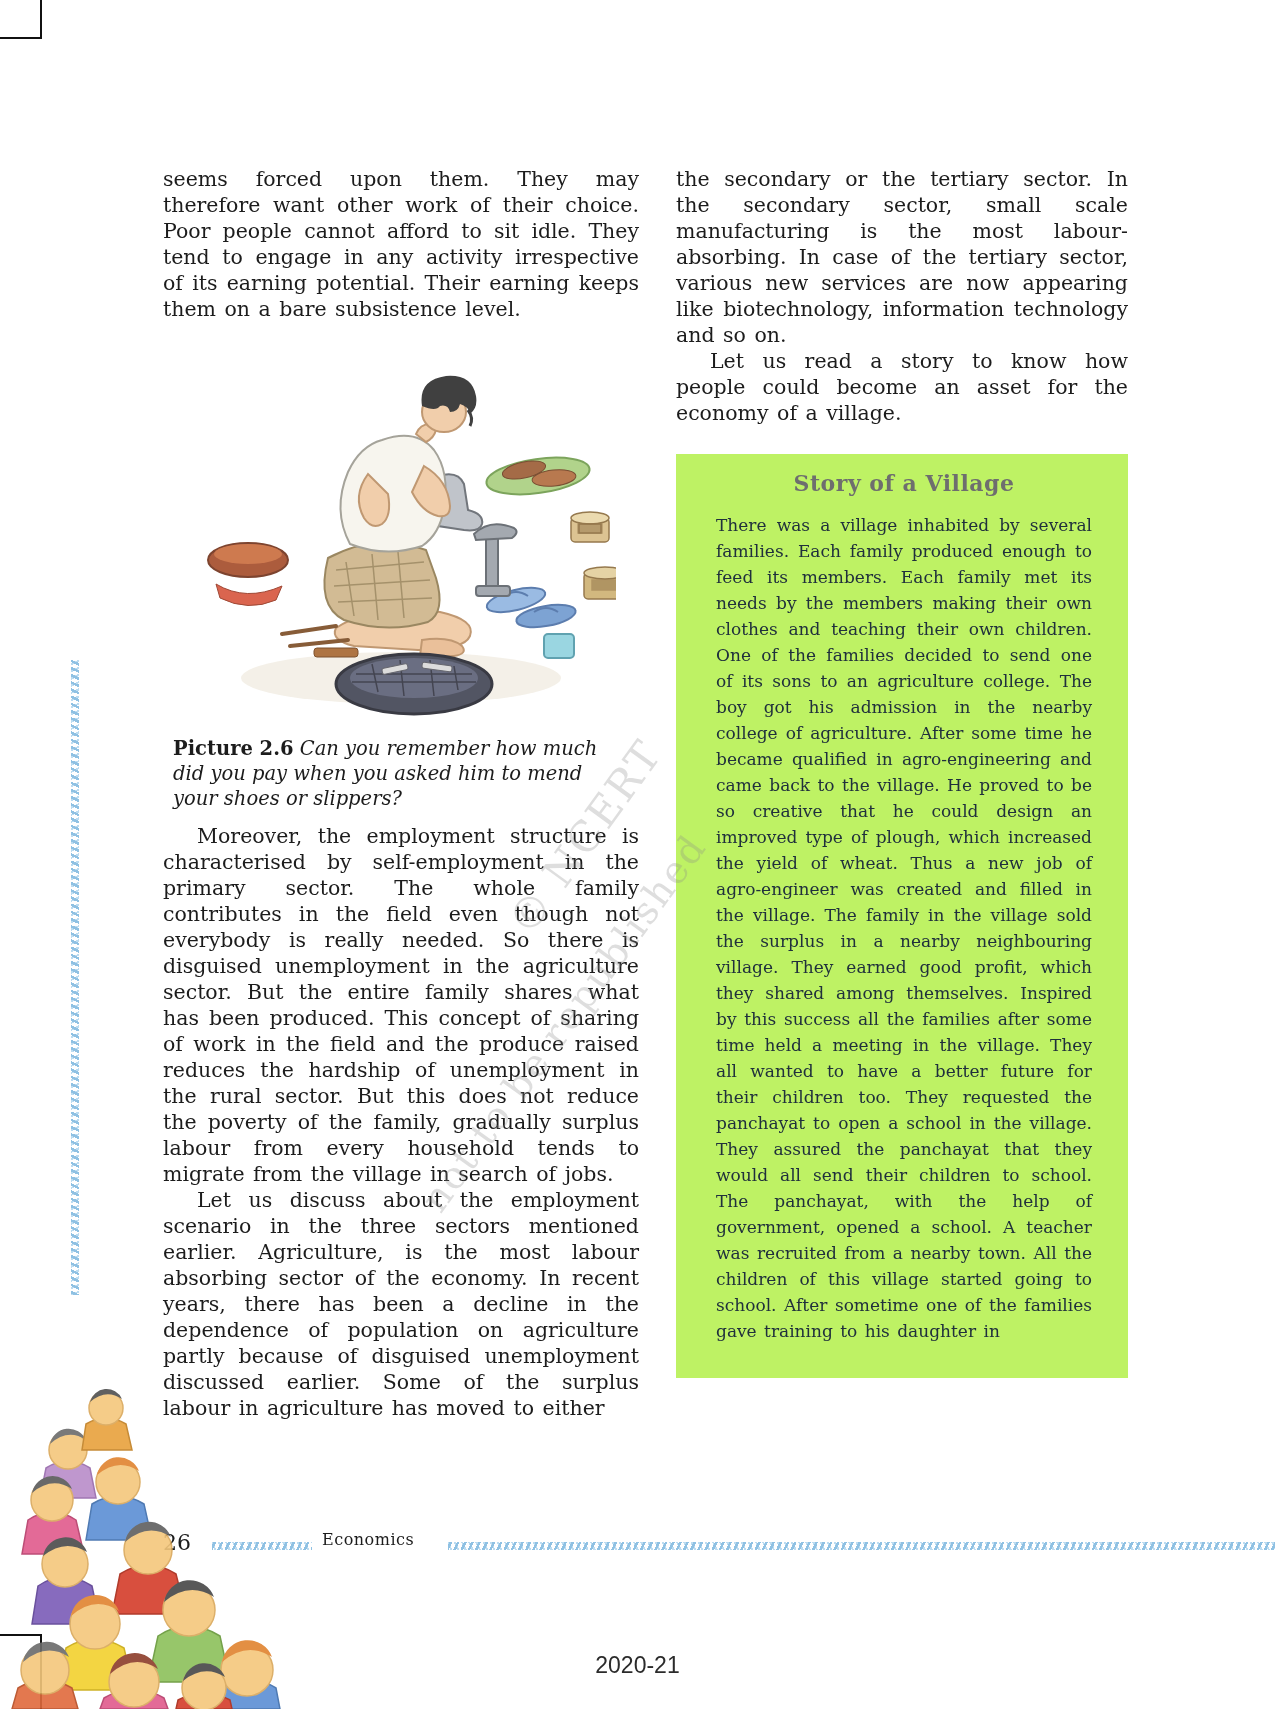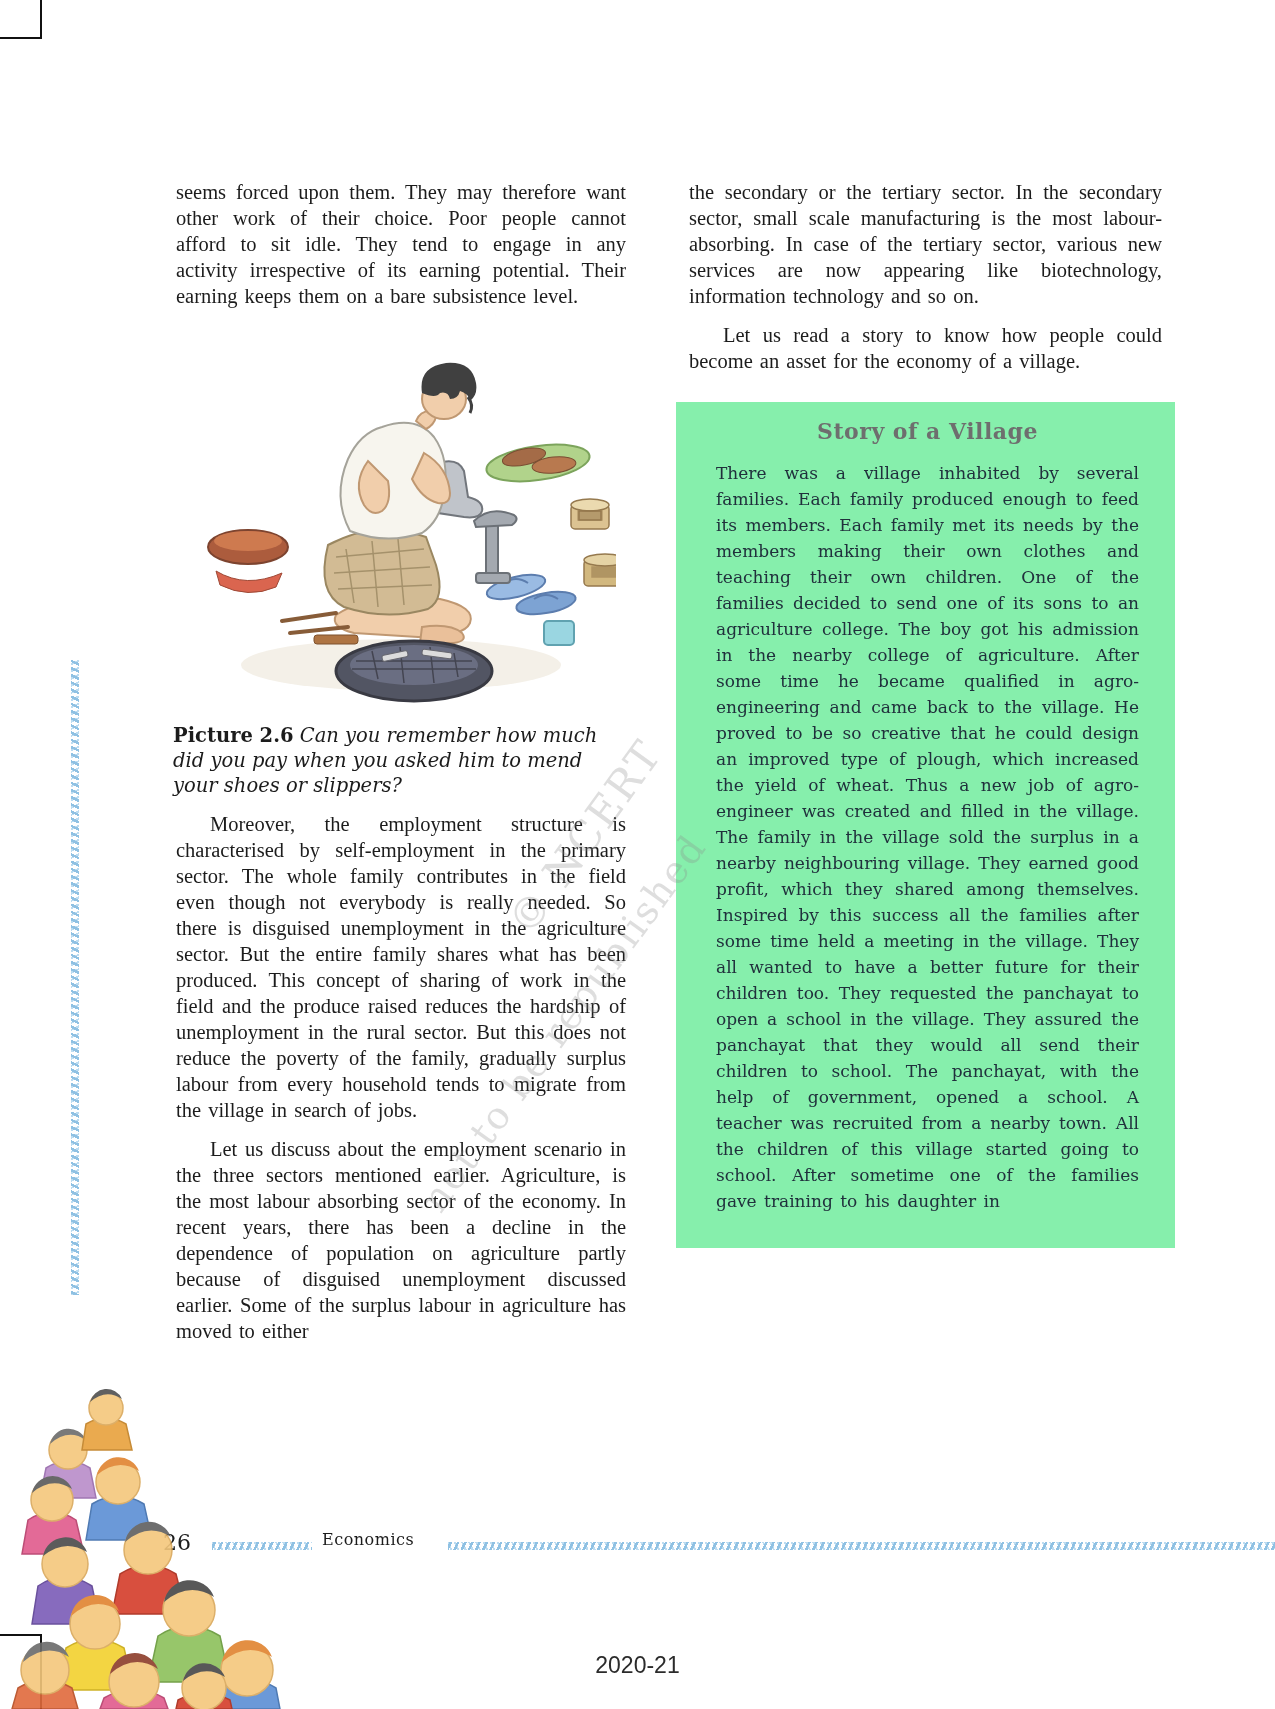--- a/index.html
+++ b/index.html
@@ -13,32 +13,32 @@
     color:#1c1c1c;
   }
   
   .corner-tl{position:absolute;left:0;top:0;width:40px;height:37px;
     border-right:2px solid #111;border-bottom:2px solid #111;}
   .corner-bl{position:absolute;left:0;top:1634px;width:40px;height:75px;
     border-right:2px solid #111;border-top:2px solid #111;}
 
   
   .col-left{position:absolute;left:163px;top:166px;width:476px;}
-  .col-right{position:absolute;left:676px;top:166px;width:499px;}
-  p.body{font-size:20.5px;line-height:26px;text-align:justify;margin:13px;word-spacing:2px;font-family:Liberation Serif, serif;}
+  .col-right{position:absolute;left:676px;top:166px;width:452px;}
+  p.body{font-size:20.5px;line-height:26px;text-align:justify;margin:0;word-spacing:2px;}
   p.indent{text-indent:34px;}
 
   
   .figure-wrap{width:100%;margin:26px 0 6px 0;text-align:center;}
   .figure-caption{margin:4px 10px 12px 10px;font-size:19.5px;line-height:25px;
     text-align:left;font-style:italic;}
   .figure-caption b{font-style:normal;font-weight:bold;}
 
   
-  .story-box{margin-top:28px;background:#86efac;padding:14px 20px 18px 24px;}
+  .story-box{margin-top:28px;background:#bef264;padding:14px 20px 18px 24px;}
   .story-title{font-size:22px;font-weight:bold;color:#6e6e6e;text-align:center;
     margin:2px 0 12px 0;letter-spacing:.5px;}
   .story-body{font-size:17px;line-height:26px;text-align:justify;margin:16px;word-spacing:2px;color:#20303c;}
 
   
   .squiggle-h{position:absolute;height:8px;
     background-image:
       repeating-linear-gradient(115deg,transparent 0 1.5px,#8fc1e3 1.5px 4px,transparent 4px 6.5px),
       repeating-linear-gradient(65deg,transparent 0 2px,#bcdcf1 2px 4px,transparent 4px 6.5px);
   }

